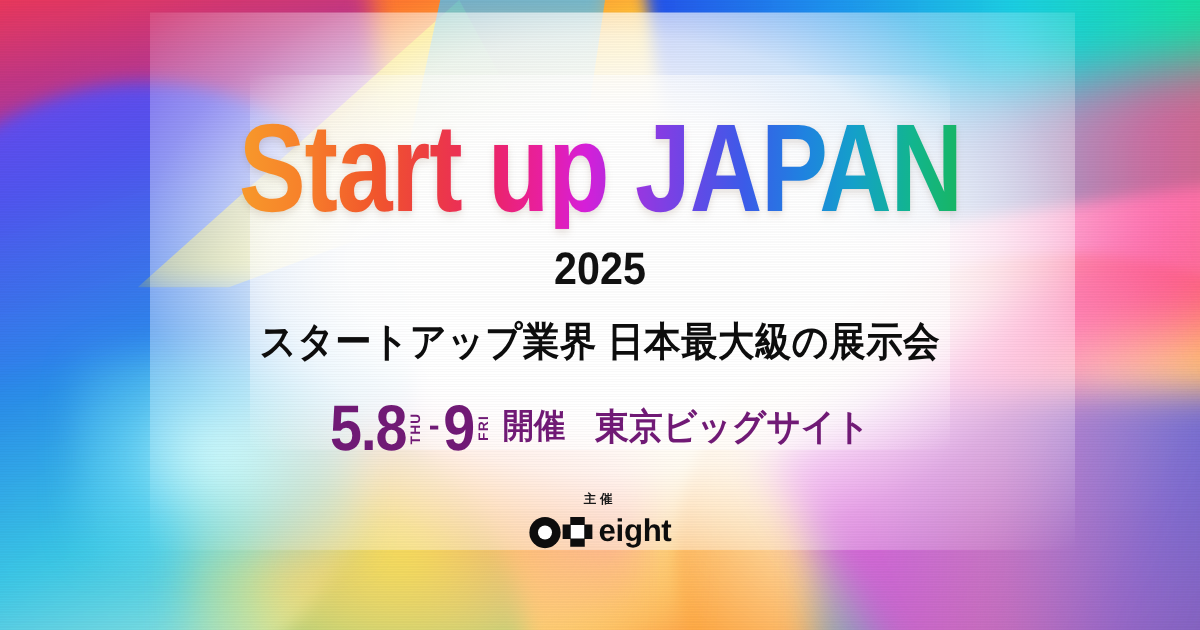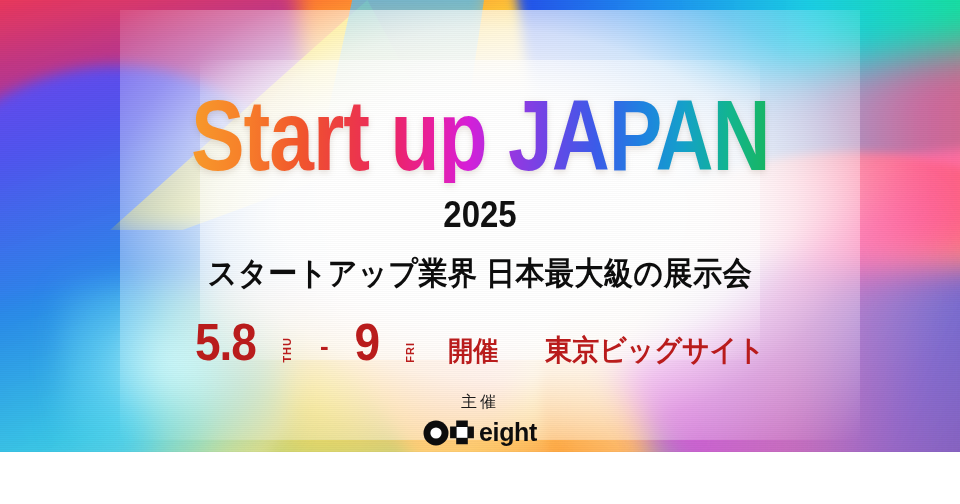--- a/index.html
+++ b/index.html
@@ -5,21 +5,21 @@
   * { margin:0; padding:0; box-sizing:border-box; }
   html, body {
     width:960px; height:504px;
     overflow:hidden;
     background:#ffffff;
     font-family:"Liberation Sans", "DejaVu Sans", sans-serif;
   }
 
   #banner {
     position:relative;
-    width:960px; height:452px;
+    width:960px; height:504px;
     overflow:hidden;
     background:#ffffff;
   }
 
   
   .bg { position:absolute; inset:0; }
 
   .bg-base {
     background:
       linear-gradient(160deg,
@@ -312,24 +312,23 @@
     font-weight:bold;
     color:#0d0d0d;
     letter-spacing:0.5px;
     white-space:nowrap;
     transform:scaleY(1.1);
   }
 
   .dateline {
     margin-top:28px;
     display:flex;
-    align-items:flex-end;
+    align-items:center;
     white-space:nowrap;
-    color:#b91c1c;
-    gap:23px;
+    color:#701a75;
   }
   .d-num {
     font-size:46px;
     font-weight:bold;
     line-height:1;
     letter-spacing:-1px;
     transform:scaleY(1.12);
     transform-origin:bottom;
   }
   .d-dow {
@@ -364,22 +363,22 @@
     transform-origin:bottom;
   }
 
   .organizer {
     margin-top:24px;
     display:flex;
     flex-direction:column;
     align-items:center;
   }
   .org-label {
-    font-size:16px;
-    font-weight:normal;
+    font-size:10px;
+    font-weight:bold;
     letter-spacing:3px;
     color:#1a1a1a;
   }
   .org-logo {
     margin-top:7px;
     display:flex;
     align-items:center;
     gap:0;
   }
   .org-mark { display:block; }

